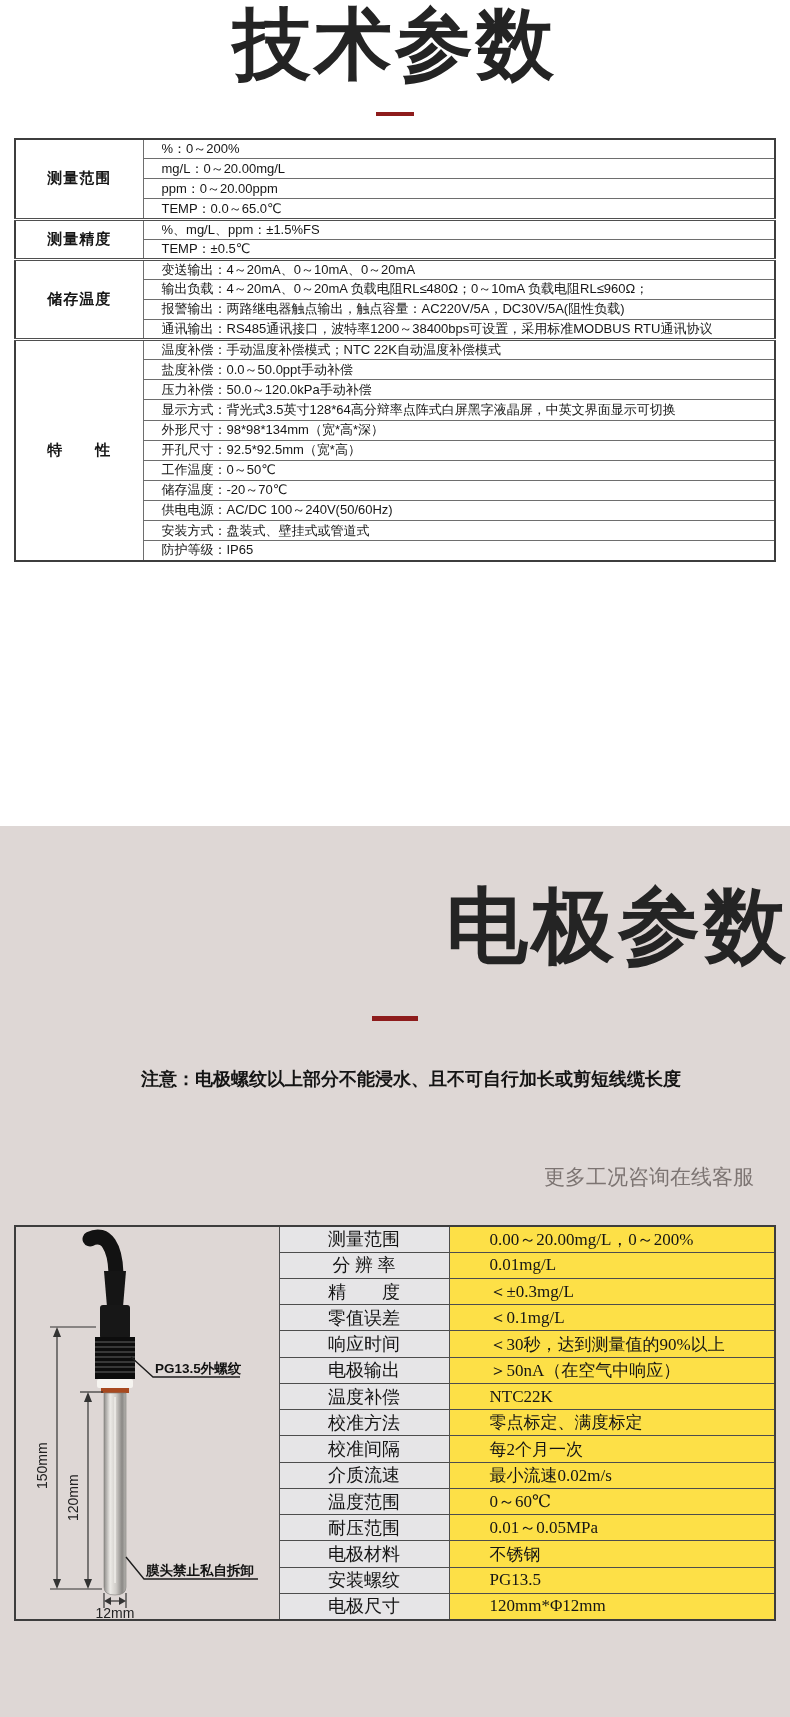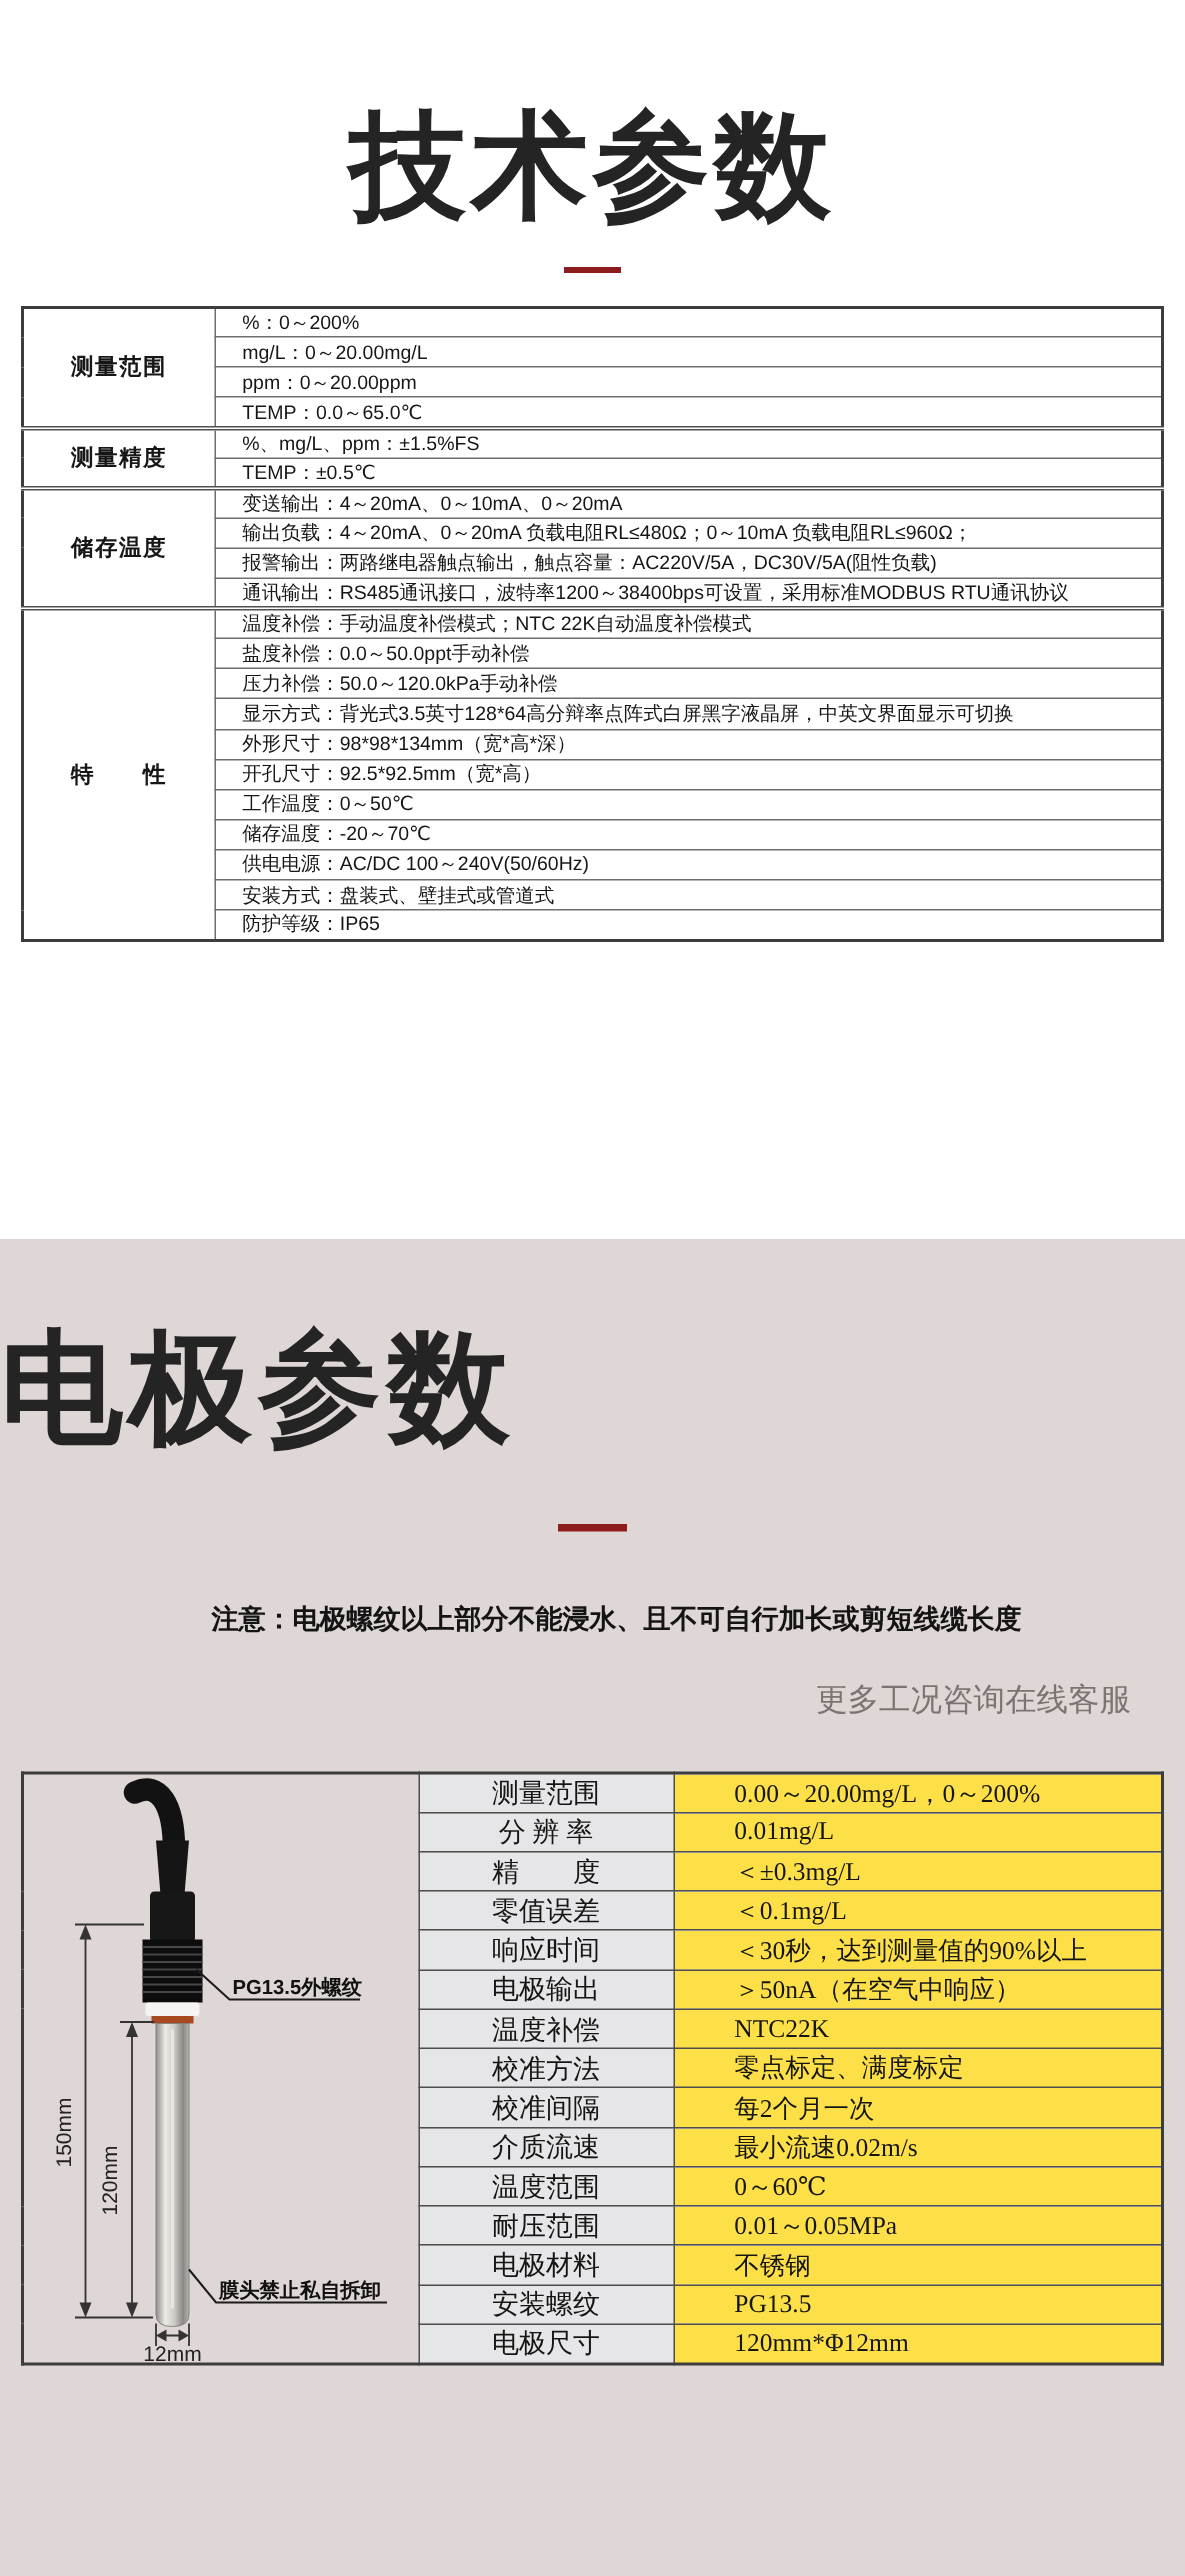--- a/index.html
+++ b/index.html
@@ -8,42 +8,42 @@
     --border1:#5a5a5a;
     --border2:#3d3d3d;
   }
   *{margin:0;padding:0;box-sizing:border-box;}
   html,body{width:790px;background:#fff;}
   body{font-family:"Liberation Sans","DejaVu Sans",sans-serif;color:#1d1d1d;}
   .page{width:790px;height:1717px;overflow:hidden;position:relative;background:#fff;}
 
   
   .sec-tech{height:826px;background:#fff;}
-  .big-title{padding-top:66px;text-align:center;font-size:78px;font-weight:900;
+  .big-title{text-align:center;font-size:78px;font-weight:900;
     letter-spacing:3px;color:#242424;line-height:1.15;}
   .red-line{width:38px;height:4px;background:var(--accent);margin:22px auto 0;}
   .subtitle{margin-top:26px;text-align:center;font-size:28px;font-weight:700;color:#111;}
 
   table.spec{width:762px;margin:22px auto 0;border-collapse:collapse;table-layout:fixed;
     border:2px solid var(--border2);}
   table.spec td{border:1px solid #6e6e6e;height:20.1px;font-size:13px;
     white-space:nowrap;overflow:hidden;}
   table.spec tr.grp td{border-top:3px double #4f4f4f;}
   table.spec tr:first-child td{border-top:1px solid #6e6e6e;margin-left:42px;}
   table.spec td.lbl{width:128px;text-align:center;font-weight:700;font-size:15px;
     letter-spacing:1px;color:#161616;}
   table.spec td.val{padding-left:18px;color:#161616;}
 
   
   .sec-elec{height:891px;background:var(--sec2bg);}
-  .big-title2{padding-top:54px;text-align:left;font-size:82px;font-weight:900;
+  .big-title2{padding-top:54px;text-align:right;font-size:82px;font-weight:900;
     letter-spacing:4px;color:#242424;line-height:1.12;}
   .red-line2{width:46px;height:5px;background:var(--accent);margin:44px auto 0;}
   .note{margin-top:46px;text-align:center;font-size:18px;font-weight:700;color:#141414;padding-left:32px;}
-  .service{margin-top:28px;text-align:right;padding-right:36px;font-size:21px;color:#7c7472;}
+  .service{margin-top:72px;text-align:right;padding-right:36px;font-size:21px;color:#7c7472;}
   .probe-title{margin-top:50px;text-align:center;font-size:23px;font-weight:700;color:#101010;}
 
   table.probe{width:762px;margin:34px auto 0;border-collapse:collapse;table-layout:fixed;
     border:2px solid var(--border2);font-family:"Liberation Serif","DejaVu Serif",serif;}
   table.probe td{border:1.5px solid #4d4d4d;height:25.4px;font-size:17px;overflow:hidden;
     white-space:nowrap;}
   table.probe td.imgcell{width:264px;background:transparent;padding:0;vertical-align:top;}
   table.probe td.plbl{width:170px;text-align:center;background:#e6e5e7;font-size:18px;color:#151515;}
   table.probe td.pval{padding-left:40px;background:#fde047;color:#151515;}
 

